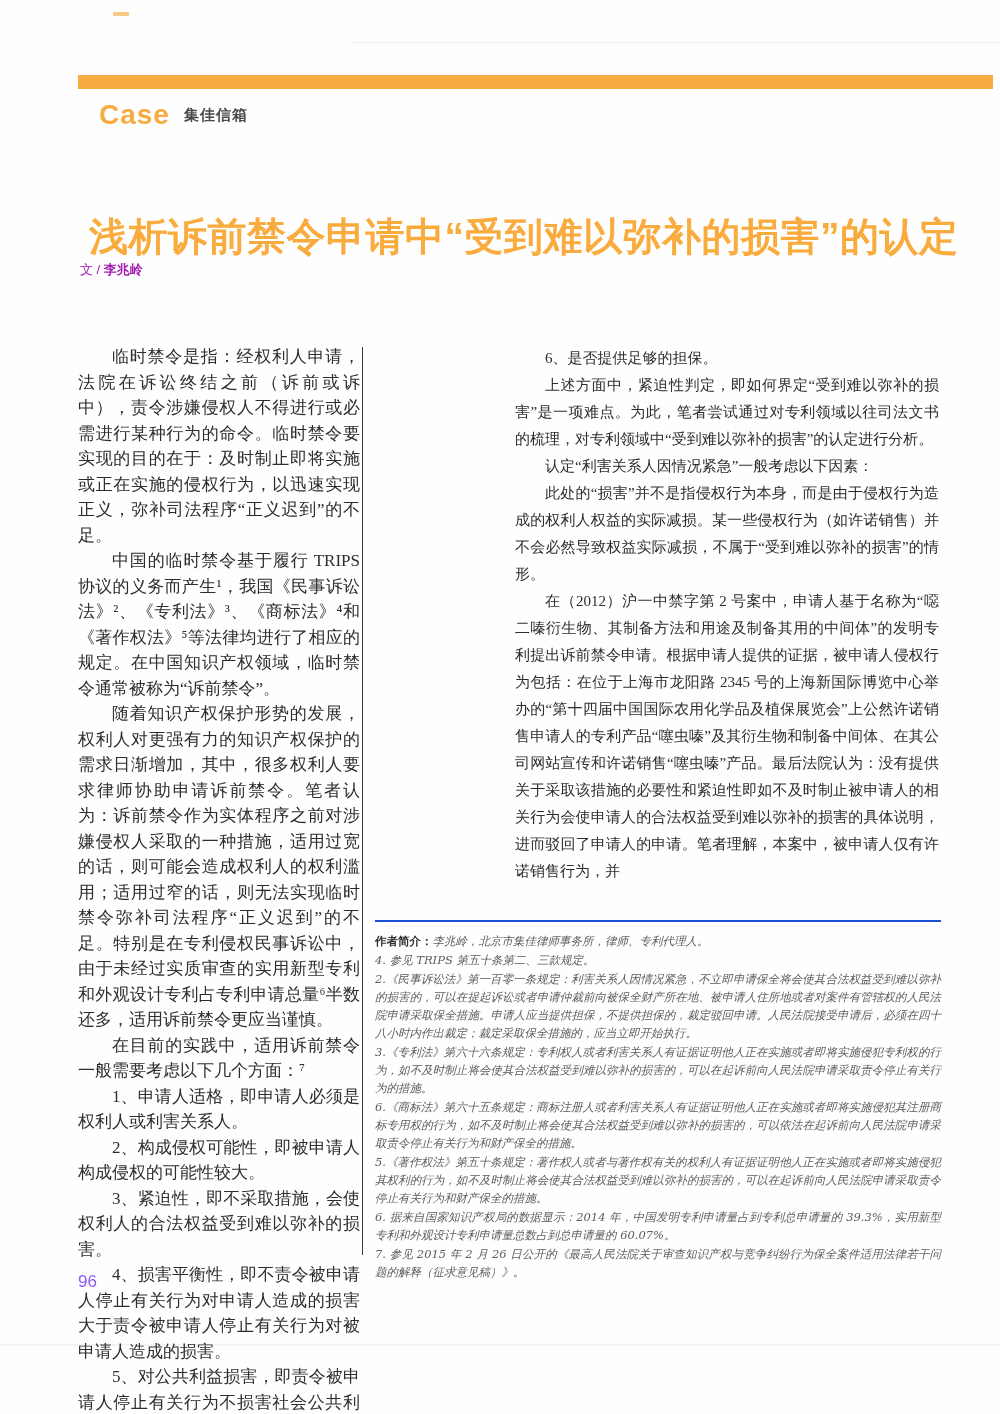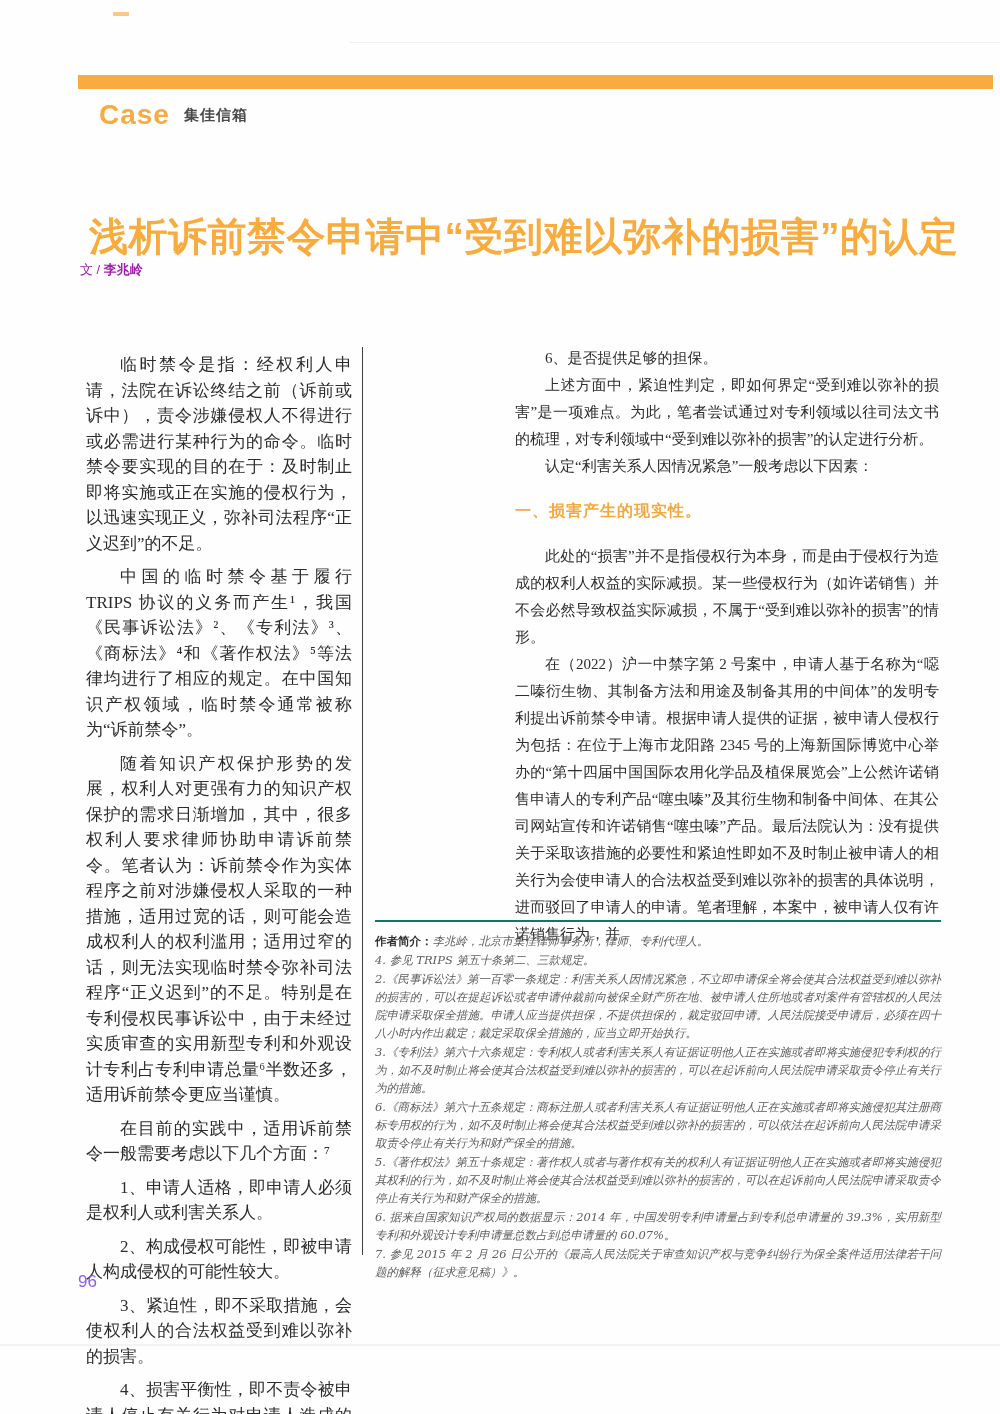--- a/index.html
+++ b/index.html
@@ -24,38 +24,38 @@
     font-family:"Liberation Sans","DejaVu Sans",sans-serif; font-weight:bold;
     font-size:39px; color:#F9AC3D; letter-spacing:0.5px;
   }
   .byline { position:absolute; left:80px; top:261px; font-family:"Liberation Sans","DejaVu Sans",sans-serif; font-size:13px; color:#a21caf; }
   .byline .author { font-weight:bold; }
 
   .col-left {
     position:absolute; left:78px; top:344px; width:282px;
     font-size:17px; line-height:25.5px; text-align:justify; text-justify:inter-character;
   }
-  .col-left p { margin:8px; text-indent:2em; }
+  .col-left p { margin:0; text-indent:2em; }
 
   .divider { position:absolute; left:362px; top:347px; width:1px; height:908px; background:#3f3f3f; }
 
   .col-right {
     position:absolute; left:515px; top:345px; width:424px;
     font-size:15px; line-height:27px; text-align:justify; text-justify:inter-character;
   }
   .col-right p { margin:0; text-indent:2em; }
   .sec-heading {
     font-family:"Liberation Sans","DejaVu Sans",sans-serif; font-weight:bold;
     color:#F5A83E; font-size:16px; letter-spacing:1px;
     margin:17px 0 19px 0; text-indent:0;
   }
 
   .footnotes {
     position:absolute; left:375px; top:920px; width:566px;
-    border-top:2px solid #0f766e; padding-top:10px;
+    border-top:2px solid #1d4ed8; padding-top:10px;
     font-size:11.5px; line-height:18px; color:#5d5d5d; font-style:italic;
     text-align:justify; text-justify:inter-character;
     font-family:"DejaVu Serif","Liberation Serif",serif;
   }
   .footnotes p { margin:0 0 1px 0; }
   .fn-bio-label { font-weight:bold; font-style:normal; color:#2f2f2f; }
 
   .page-number { position:absolute; left:78px; top:1272px; font-family:"Liberation Sans","DejaVu Sans",sans-serif; font-size:17px; color:#8b5cf6; }
 </style>
 </head>
@@ -90,23 +90,22 @@
     <p>4、损害平衡性，即不责令被申请人停止有关行为对申请人造成的损害大于责令被申请人停止有关行为对被申请人造成的损害。</p>
     <p>5、对公共利益损害，即责令被申请人停止有关行为不损害社会公共利益。</p>
   </div>
 
   <div class="divider"></div>
 
   <div class="col-right">
     <p>6、是否提供足够的担保。</p>
     <p>上述方面中，紧迫性判定，即如何界定“受到难以弥补的损害”是一项难点。为此，笔者尝试通过对专利领域以往司法文书的梳理，对专利领域中“受到难以弥补的损害”的认定进行分析。</p>
     <p>认定“利害关系人因情况紧急”一般考虑以下因素：</p>
-    <h2 class="sec-heading">一、损害产生的现实性。</h2>
     <p>此处的“损害”并不是指侵权行为本身，而是由于侵权行为造成的权利人权益的实际减损。某一些侵权行为（如许诺销售）并不会必然导致权益实际减损，不属于“受到难以弥补的损害”的情形。</p>
-    <p>在（2022）沪一中禁字第 2 号案中，申请人基于名称为“噁二嗪衍生物、其制备方法和用途及制备其用的中间体”的发明专利提出诉前禁令申请。根据申请人提供的证据，被申请人侵权行为包括：在位于上海市龙阳路 2345 号的上海新国际博览中心举办的“第十四届中国国际农用化学品及植保展览会”上公然许诺销售申请人的专利产品“噻虫嗪”及其衍生物和制备中间体、在其公司网站宣传和许诺销售“噻虫嗪”产品。最后法院认为：没有提供关于采取该措施的必要性和紧迫性即如不及时制止被申请人的相关行为会使申请人的合法权益受到难以弥补的损害的具体说明，进而驳回了申请人的申请。笔者理解，本案中，被申请人仅有许诺销售行为，并</p>
+    <p>在（2012）沪一中禁字第 2 号案中，申请人基于名称为“噁二嗪衍生物、其制备方法和用途及制备其用的中间体”的发明专利提出诉前禁令申请。根据申请人提供的证据，被申请人侵权行为包括：在位于上海市龙阳路 2345 号的上海新国际博览中心举办的“第十四届中国国际农用化学品及植保展览会”上公然许诺销售申请人的专利产品“噻虫嗪”及其衍生物和制备中间体、在其公司网站宣传和许诺销售“噻虫嗪”产品。最后法院认为：没有提供关于采取该措施的必要性和紧迫性即如不及时制止被申请人的相关行为会使申请人的合法权益受到难以弥补的损害的具体说明，进而驳回了申请人的申请。笔者理解，本案中，被申请人仅有许诺销售行为，并</p>
   </div>
 
   <div class="footnotes">
     <p><span class="fn-bio-label">作者简介：</span><span>李兆岭，北京市集佳律师事务所，律师、专利代理人。</span></p>
     <p>4. 参见 TRIPS 第五十条第二、三款规定。</p>
     <p>2.《民事诉讼法》第一百零一条规定：利害关系人因情况紧急，不立即申请保全将会使其合法权益受到难以弥补的损害的，可以在提起诉讼或者申请仲裁前向被保全财产所在地、被申请人住所地或者对案件有管辖权的人民法院申请采取保全措施。申请人应当提供担保，不提供担保的，裁定驳回申请。人民法院接受申请后，必须在四十八小时内作出裁定；裁定采取保全措施的，应当立即开始执行。</p>
     <p>3.《专利法》第六十六条规定：专利权人或者利害关系人有证据证明他人正在实施或者即将实施侵犯专利权的行为，如不及时制止将会使其合法权益受到难以弥补的损害的，可以在起诉前向人民法院申请采取责令停止有关行为的措施。</p>
     <p>6.《商标法》第六十五条规定：商标注册人或者利害关系人有证据证明他人正在实施或者即将实施侵犯其注册商标专用权的行为，如不及时制止将会使其合法权益受到难以弥补的损害的，可以依法在起诉前向人民法院申请采取责令停止有关行为和财产保全的措施。</p>
     <p>5.《著作权法》第五十条规定：著作权人或者与著作权有关的权利人有证据证明他人正在实施或者即将实施侵犯其权利的行为，如不及时制止将会使其合法权益受到难以弥补的损害的，可以在起诉前向人民法院申请采取责令停止有关行为和财产保全的措施。</p>
     <p>6. 据来自国家知识产权局的数据显示：2014 年，中国发明专利申请量占到专利总申请量的 39.3%，实用新型专利和外观设计专利申请量总数占到总申请量的 60.07%。</p>

